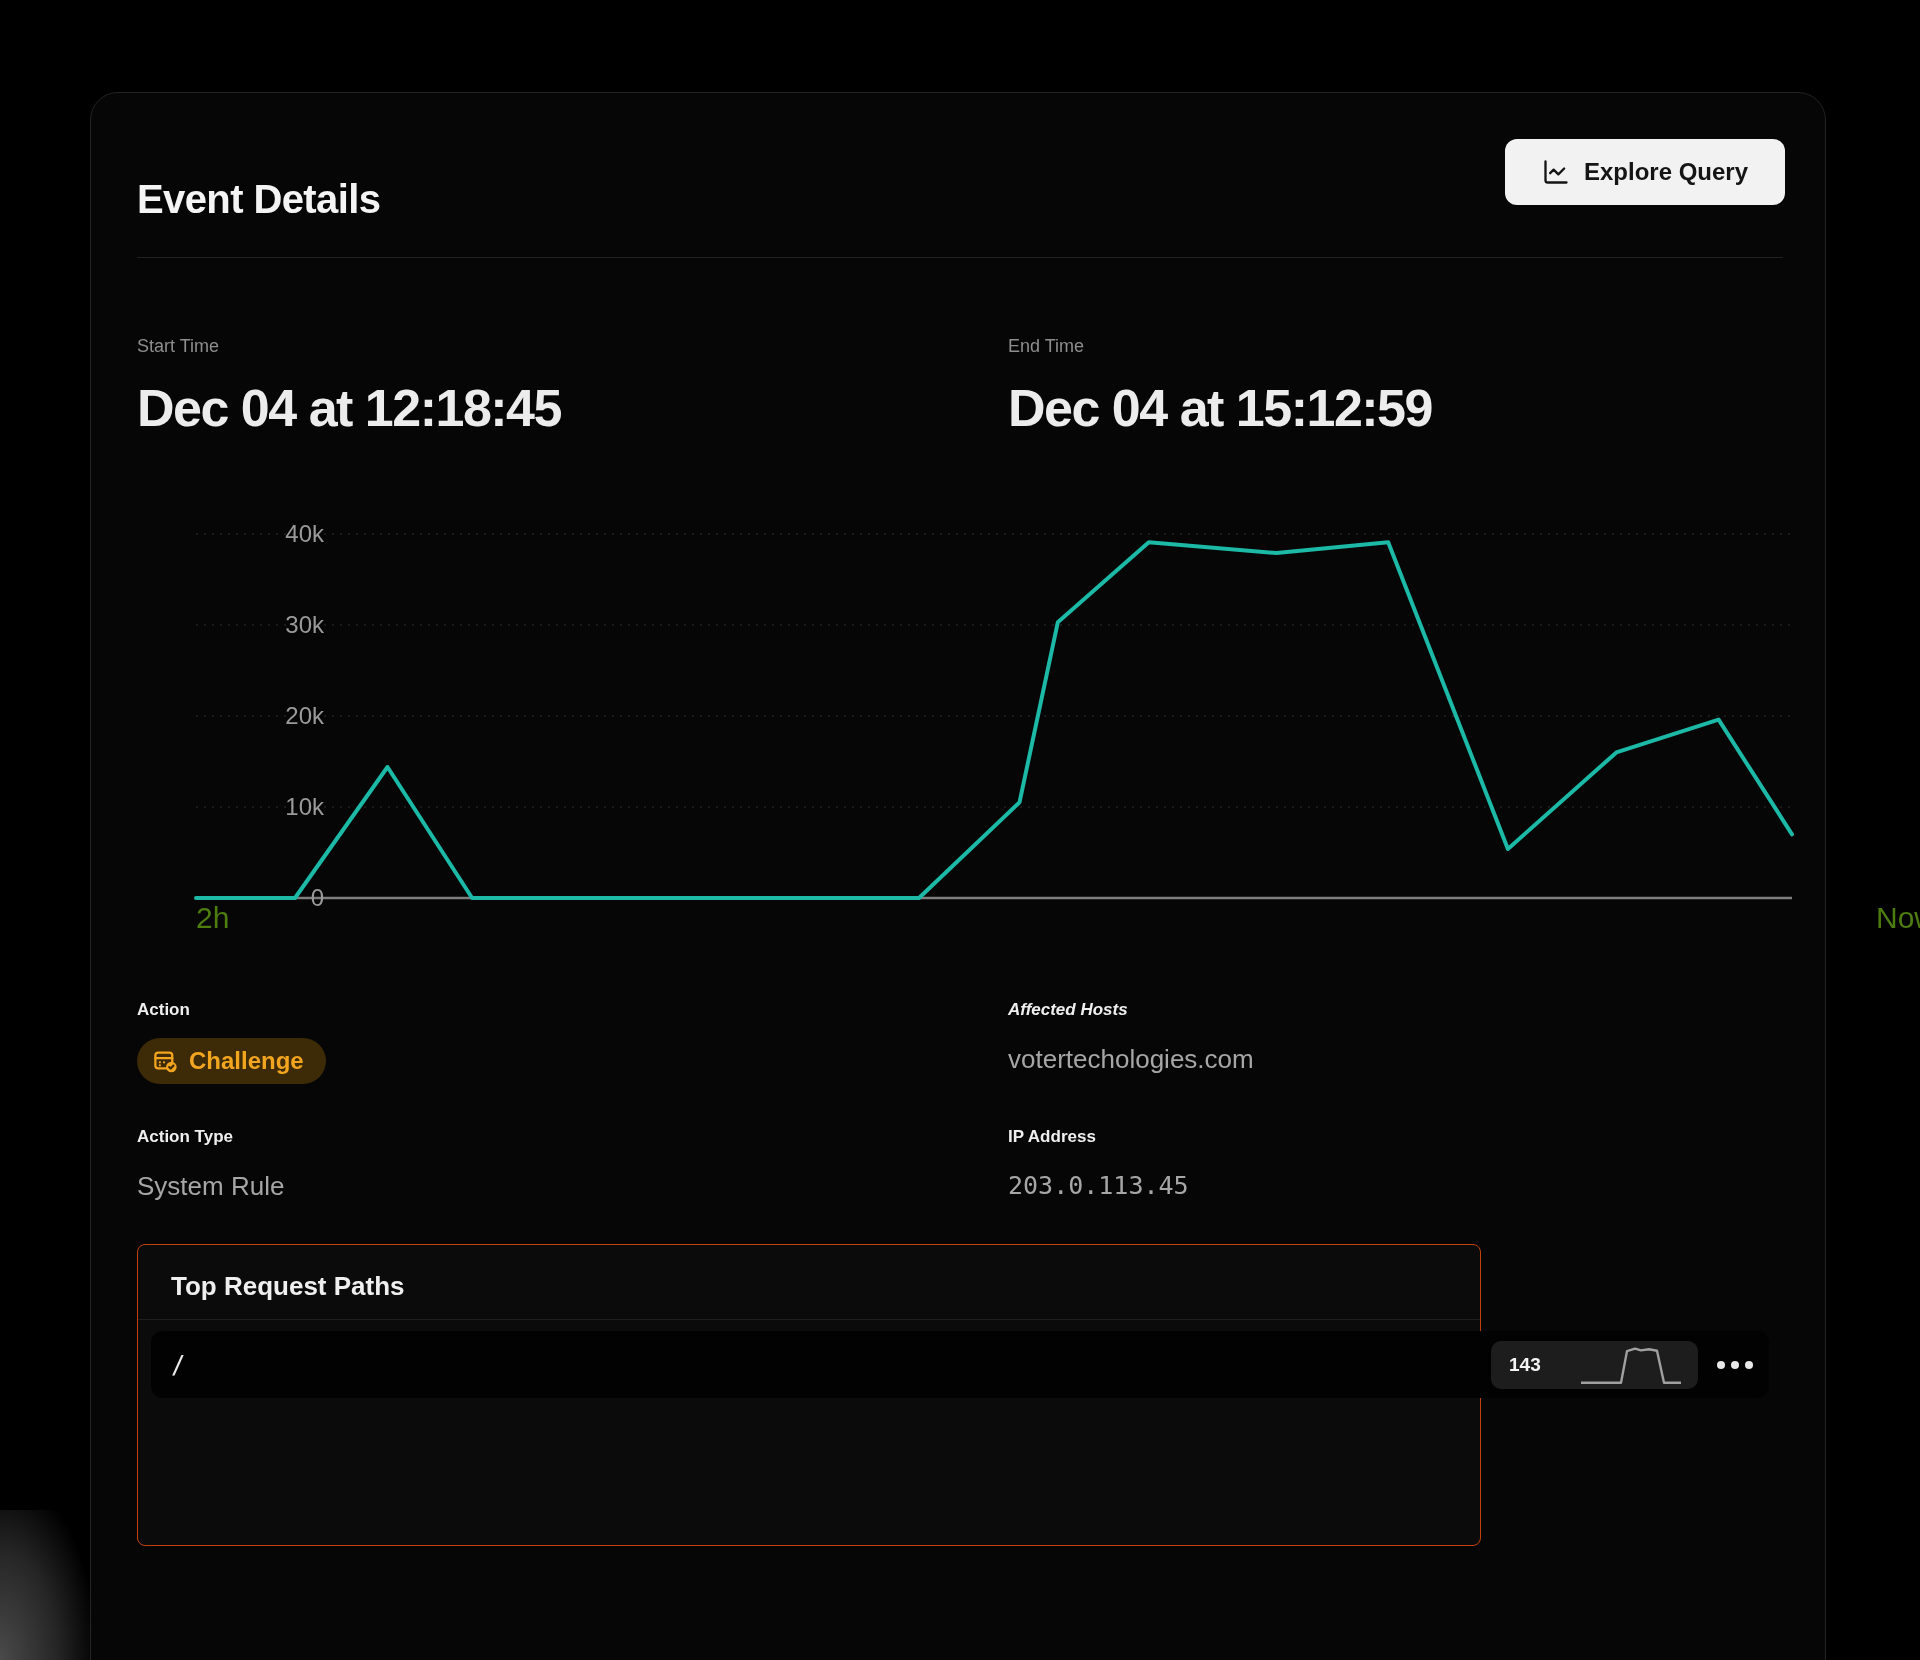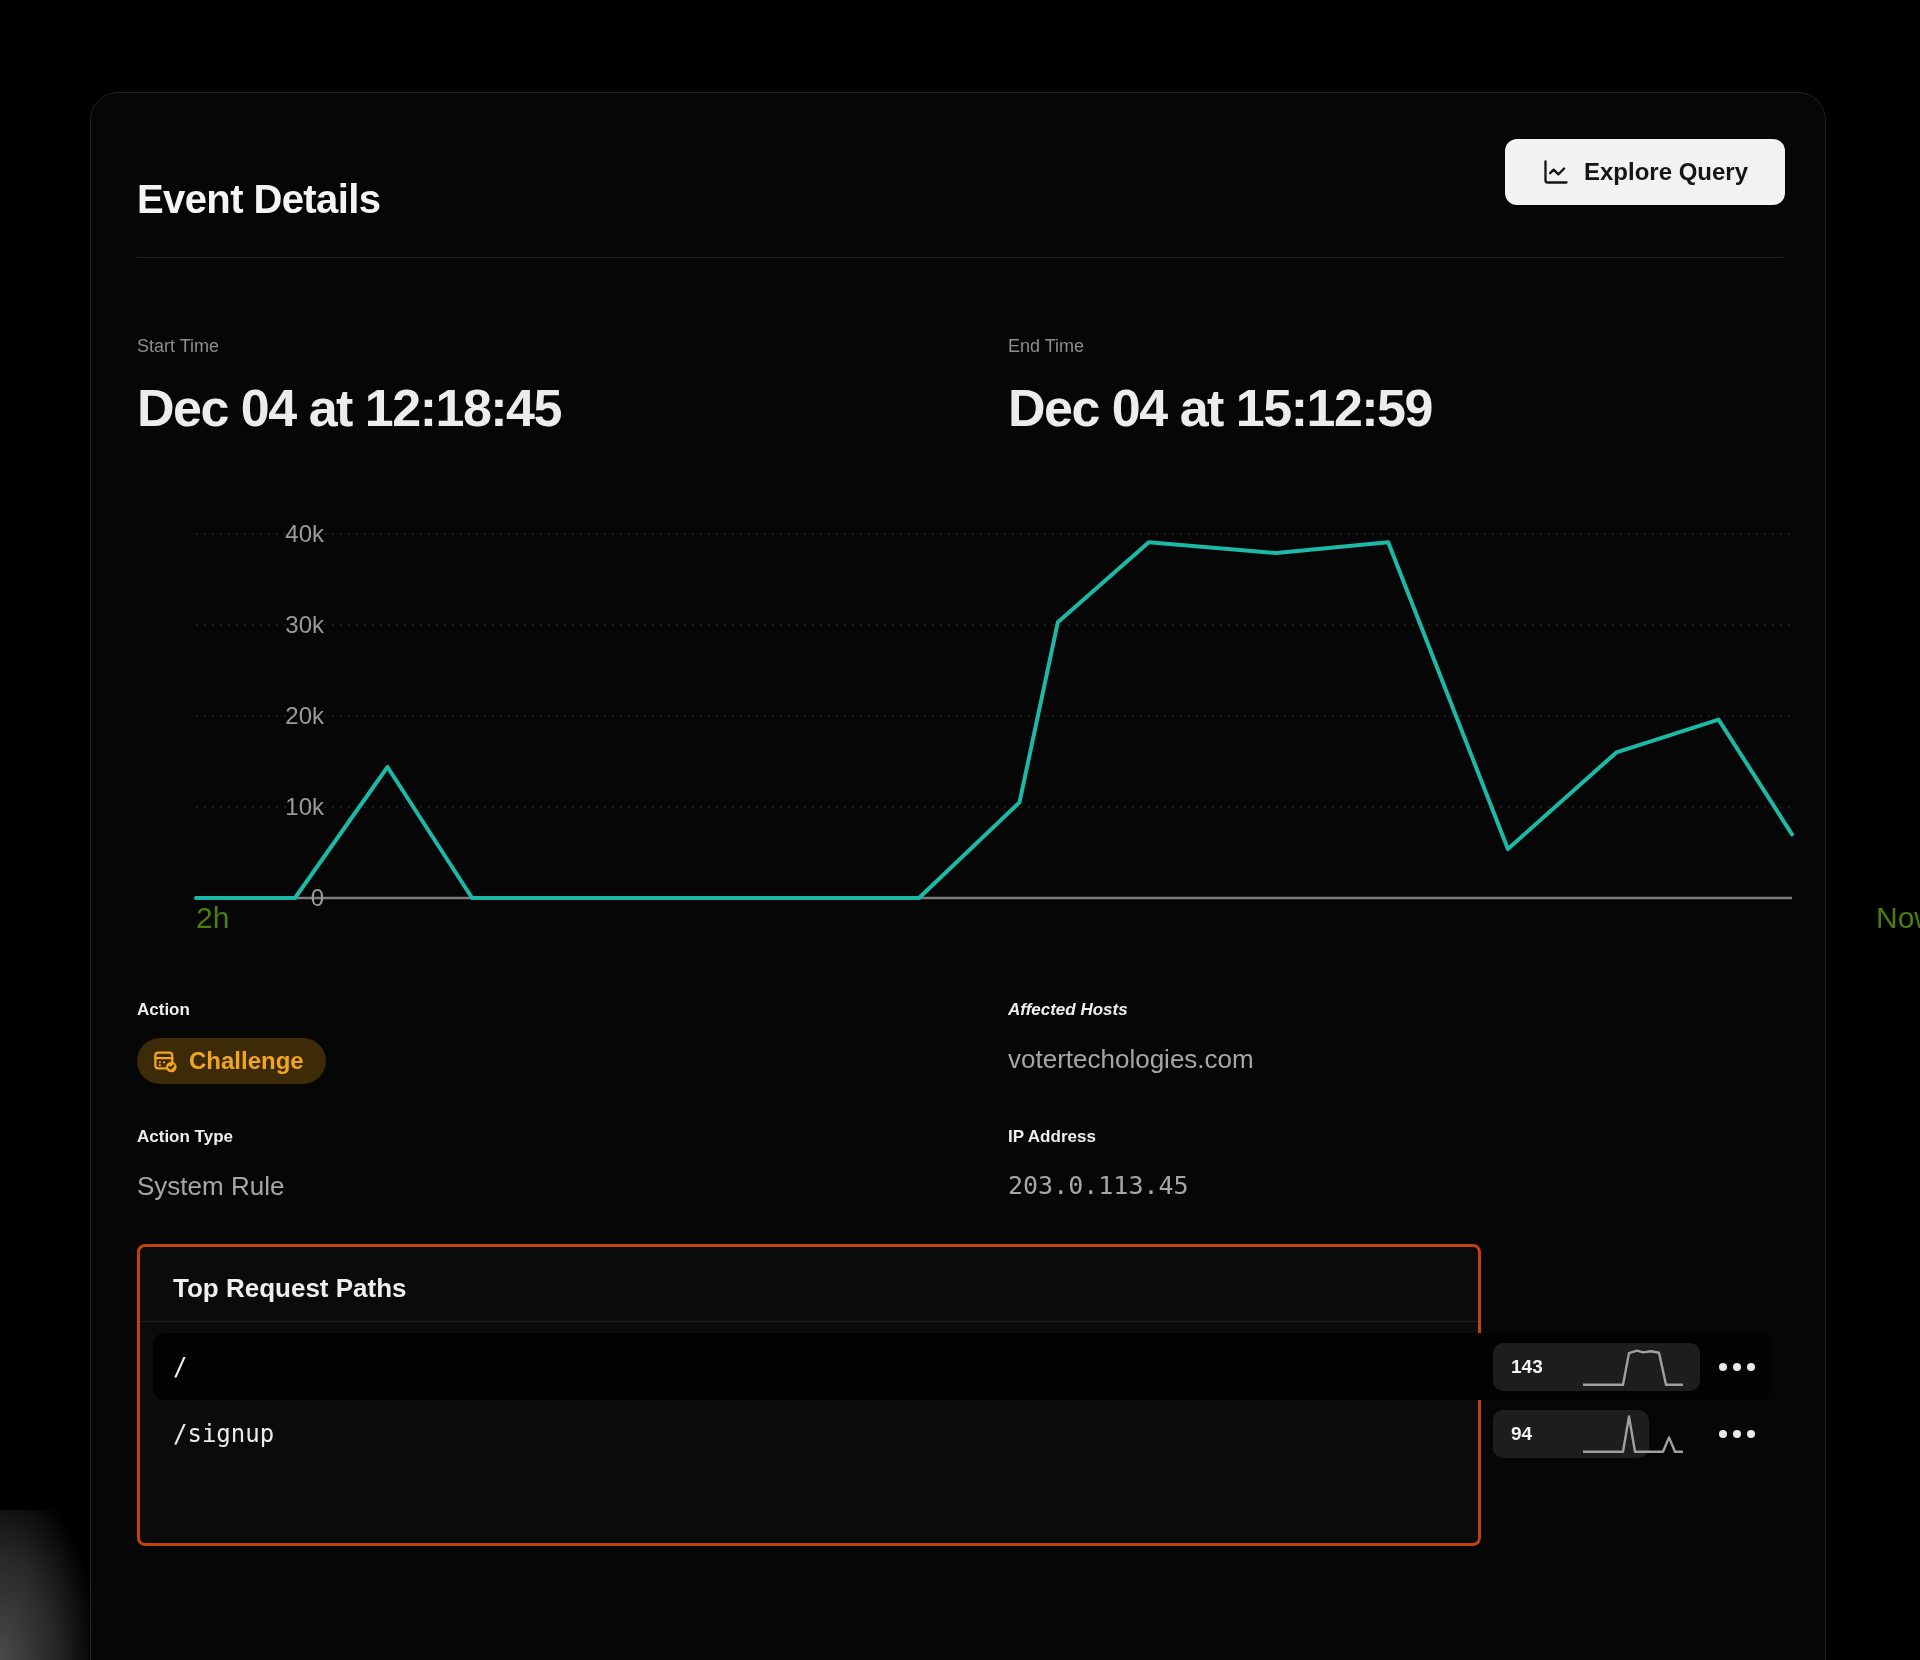--- a/index.html
+++ b/index.html
@@ -46,21 +46,21 @@
         align-items:center;gap:10px;font-size:24px;font-weight:600;}
   .action-type-label{left:137px;top:1127px;}
   .action-type-value{left:137px;top:1171px;}
   .hosts-label{left:1008px;top:1000px;font-style:italic;}
   .hosts-value{left:1008px;top:1044px;}
   .ip-label{left:1008px;top:1127px;}
   .ip-value{left:1008px;top:1171px;font-family:"DejaVu Sans Mono","Liberation Mono",monospace;font-size:25px;}
 
   
   .paths-panel{position:absolute;left:137px;top:1244px;width:1344px;height:302px;
-        background:#0b0b0b;border:3px solid #c2410c;border-radius:8px;box-sizing:border-box;}
+        background:#0b0b0b;border:1px solid #c2410c;border-radius:8px;box-sizing:border-box;}
   .panel-title{position:absolute;left:33px;top:26px;font-size:26px;font-weight:600;color:#efefef;}
   .panel-divider{position:absolute;left:0;top:74px;width:100%;height:1px;background:#1f1f1f;}
   .prow{position:absolute;left:13px;width:1618px;height:67px;}
   .prow.striped{background:#020202;border-radius:12px;}
   .prow.r0{top:86px;} .prow.r1{top:153px;} .prow.r2{top:220px;}
   .path-text{position:absolute;left:20px;top:50%;transform:translateY(-50%);
         font-family:"DejaVu Sans Mono","Liberation Mono",monospace;font-size:24px;color:#ececec;}
   .chip{position:absolute;left:1340px;top:50%;transform:translateY(-50%);height:48px;
         background:#1d1d1d;border-radius:10px;}
   .count{position:absolute;left:1358px;top:50%;transform:translateY(-50%);
@@ -148,27 +148,14 @@
     <svg class="spark" viewBox="0 0 100 44" preserveAspectRatio="none">
         <polyline points="0.0,39.8 40.0,39.8 46.0,8.1 54.0,5.6 60.0,7.4 68.0,6.3 76.0,7.7 83.0,39.8 100.0,39.8"></polyline>
       </svg>
     <button class="dots" aria-label="menu">
       <i></i>
         <i></i>
         <i></i>
     </button>
   </div>
 
-  <div class="prow r1">
-    <span class="path-text">/signup</span>
-    <span class="chip" style="width: 156px;"></span>
-    <span class="count">94</span>
-    <svg class="spark" viewBox="0 0 100 44" preserveAspectRatio="none">
-        <polyline points="0.0,39.8 40.0,39.8 46.0,4.5 52.0,39.8 80.0,39.8 86.0,25.4 92.0,39.8 100.0,39.8"></polyline>
-      </svg>
-    <button class="dots" aria-label="menu">
-      <i></i>
-        <i></i>
-        <i></i>
-    </button>
-  </div>
 
 </div>
 
 </body></html>

